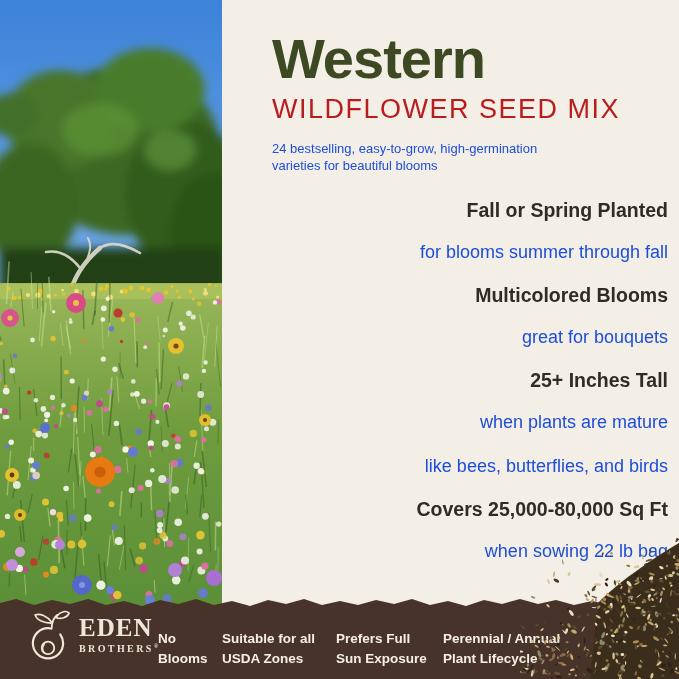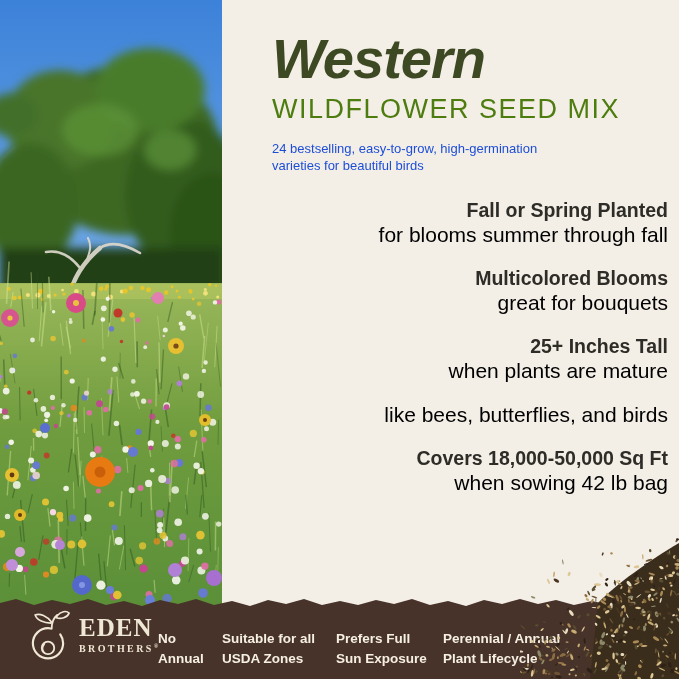--- a/index.html
+++ b/index.html
@@ -5,27 +5,27 @@
   html,body{margin:0;padding:0;}
   body{font-family:"Liberation Sans", sans-serif; background:#888;}
   .canvas{position:relative;width:679px;height:679px;overflow:hidden;background:#f3eee6;margin:0 auto;}
 
   
   .photo{position:absolute;left:0;top:0;width:222px;height:612px;z-index:1;overflow:hidden;}
   .photo svg{display:block;}
 
   
   .panel{position:absolute;left:272px;top:30px;width:396px;z-index:2;}
-  .title{margin:0;font-size:56px;line-height:1.04;font-weight:700;letter-spacing:-1px;color:#3d4922;font-style:italic;}
-  .subtitle{margin:7px 0 0 0;font-size:27px;line-height:1.1;font-weight:400;letter-spacing:1.5px;color:#4d7c0f;}
+  .title{margin:0;font-size:56px;line-height:1.04;font-weight:700;letter-spacing:-1px;color:#3d4922;}
+  .subtitle{margin:7px 0 0 0;font-size:27px;line-height:1.1;font-weight:400;letter-spacing:1.5px;color:#b91c1c;}
   .desc{margin:15px 0 0 0;font-size:13px;line-height:1.32;color:#1d4ed8;}
   .features{margin-top:25px;}
   .feature{margin:0 0 20px 0;text-align:right;}
   .feature h3{margin:0;font-size:19.5px;line-height:23px;font-weight:700;color:#2d2c27;}
-  .feature p{margin:1px 0 0 0;font-size:21px;line-height:24px;color:#000000;}
+  .feature p{margin:18px 0 0 0;font-size:18px;line-height:24px;color:#1d4ed8;}
 
   
   .footer-edge{position:absolute;left:0;top:0;width:679px;height:679px;z-index:5;pointer-events:none;}
   .footer-content{position:absolute;left:0;top:604px;width:561px;height:75px;z-index:6;color:#f6f0e2;}
   .brand{position:absolute;left:26px;top:6px;display:flex;align-items:center;}
   .brand-icon{width:44px;height:52px;}
   .brand-text{margin-left:9px;font-family:"Liberation Serif", serif;color:#f0e8d6;}
   .brand-top{font-size:25px;font-weight:700;letter-spacing:1px;line-height:24px;}
   .brand-bottom{font-size:10px;font-weight:700;letter-spacing:2.4px;line-height:12px;}
   .brand-bottom sup{font-size:6px;letter-spacing:0;}
@@ -451,41 +451,41 @@
         <circle cx="20" cy="552" r="5" fill="#d8a8dc"></circle>
           <circle cx="110" cy="590" r="4" fill="#6a7fd8"></circle>
         <circle cx="150" cy="600" r="5" fill="#6a7fd8"></circle>
       </g>
     </svg>
   </div>
 
   <div class="panel">
     <h1 class="title">Western</h1>
     <h2 class="subtitle">WILDFLOWER SEED MIX</h2>
-    <p class="desc"><span>24 bestselling, easy-to-grow, high-germination</span><br><span>varieties for beautiful birds</span></p>
+    <p class="desc"><span>24 bestselling, easy-to-grow, high-germination</span><br><span>varieties for beautiful blooms</span></p>
 
     <div class="features">
       <div class="feature">
         <h3>Fall or Spring Planted</h3>
         <p>for blooms summer through fall</p>
       </div>
       <div class="feature">
         <h3>Multicolored Blooms</h3>
         <p>great for bouquets</p>
       </div>
       <div class="feature">
         <h3>25+ Inches Tall</h3>
         <p>when plants are mature</p>
       </div>
       <div class="feature">
         <p>like bees, butterflies, and birds</p>
       </div>
       <div class="feature">
-        <h3>Covers 18,000-50,000 Sq Ft</h3>
-        <p>when sowing 42 lb bag</p>
+        <h3>Covers 25,000-80,000 Sq Ft</h3>
+        <p>when sowing 22 lb bag</p>
       </div>
     </div>
   </div>
 
   <svg class="footer-edge" viewBox="0 0 679 679" xmlns="http://www.w3.org/2000/svg">
     <path fill="#48332a" d="M0,603 L16,599 L34,605 L52,600 L70,604 L88,599 L106,605 L124,601 L142,606 L160,600 L178,604 L196,599 L214,605 L232,601 L250,606 L268,600 L286,604 L304,599 L322,605 L340,601 L358,605 L376,600 L394,604 L412,599 L430,605 L448,601 L466,606 L484,600 L502,604 L520,599 L538,604 L556,600 L574,605 L592,601 L610,605 L628,600 L646,604 L664,599 L679,603 L679,679 L0,679 Z"></path>
   </svg>
 
   <div class="footer-content">
     <div class="brand">
@@ -498,21 +498,21 @@
           <circle cx="24" cy="41" r="6.8" stroke-width="2"></circle>
           <path d="M20,37 C17.5,40 17.5,44 20.5,46.5" stroke-width="1.4"></path>
         </g>
       </svg>
       <div class="brand-text">
         <div class="brand-top">EDEN</div>
         <div class="brand-bottom"><span>BROTHERS</span><sup>®</sup></div>
       </div>
     </div>
 
-    <div class="f-item i0"><span>No</span><br><span>Annual</span></div>
+    <div class="f-item i0"><span>No</span><br><span>Blooms</span></div>
     <div class="f-item i2"><span>Prefers Full</span><br><span>Sun Exposure</span></div>
     <div class="f-item i1"><span>Suitable for all</span><br><span>USDA Zones</span></div>
     <div class="f-item i3"><span>Perennial / Annual</span><br><span>Plant Lifecycle</span></div>
   </div>
 
   <svg class="seeds" viewBox="0 0 159 144" xmlns="http://www.w3.org/2000/svg">
     <path d="M159,8 C130,25 95,50 78,68 L70,144 L159,144 Z" fill="#3b2d1c"></path>
     <g id="seed-grains">
         <ellipse cx="122.8" cy="21.7" rx="2.7" ry="0.7" fill="#c7ab74" transform="rotate(87 122.8 21.7)"></ellipse>
         <ellipse cx="86.7" cy="131.9" rx="1.3" ry="1.3" fill="#ebdec0" transform="rotate(166 86.7 131.9)"></ellipse>

